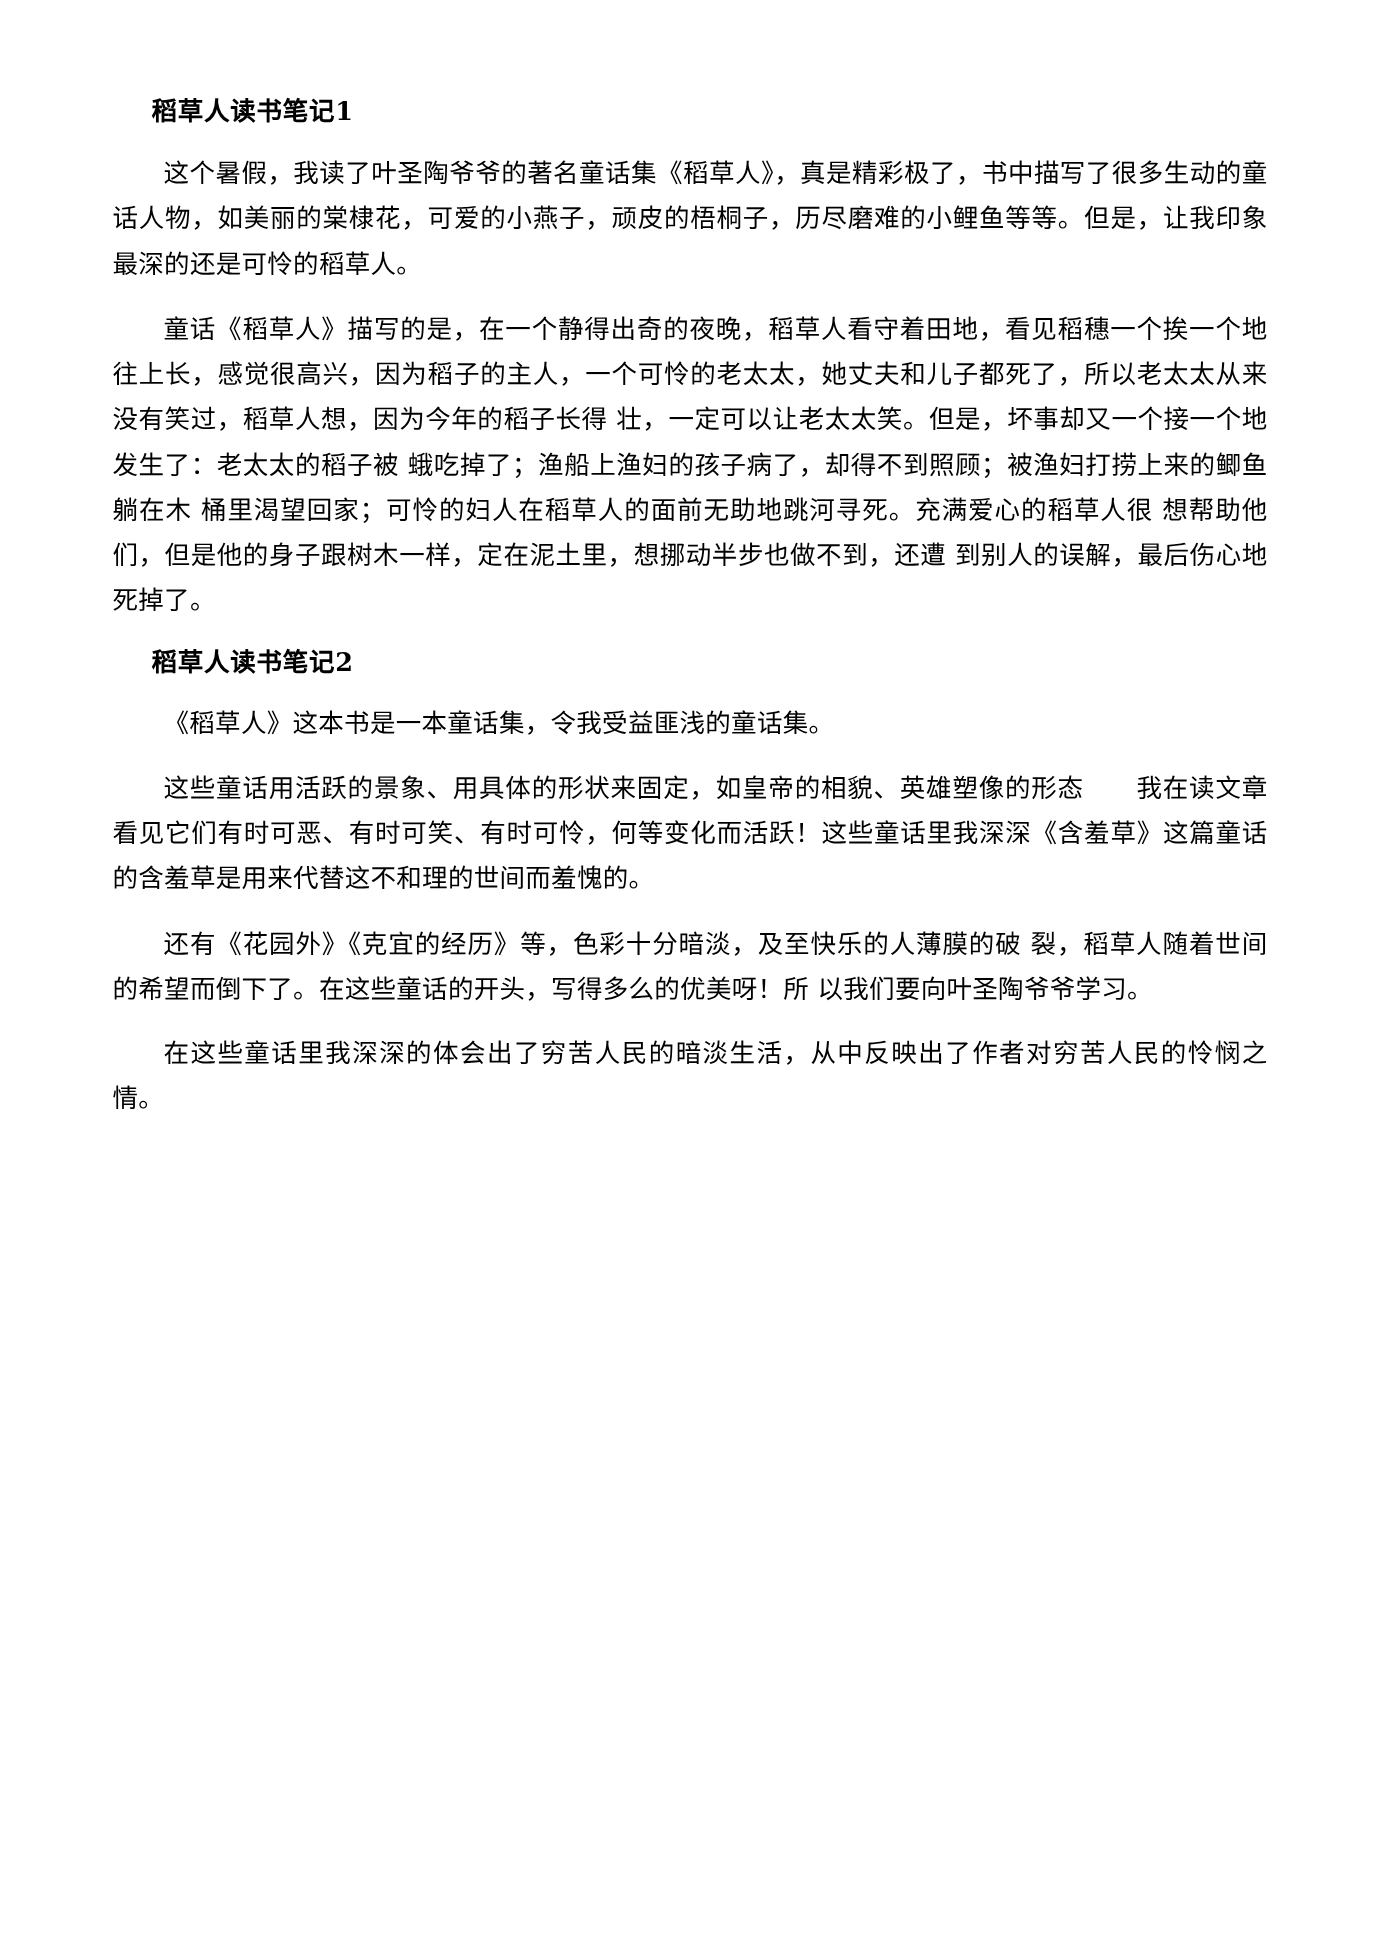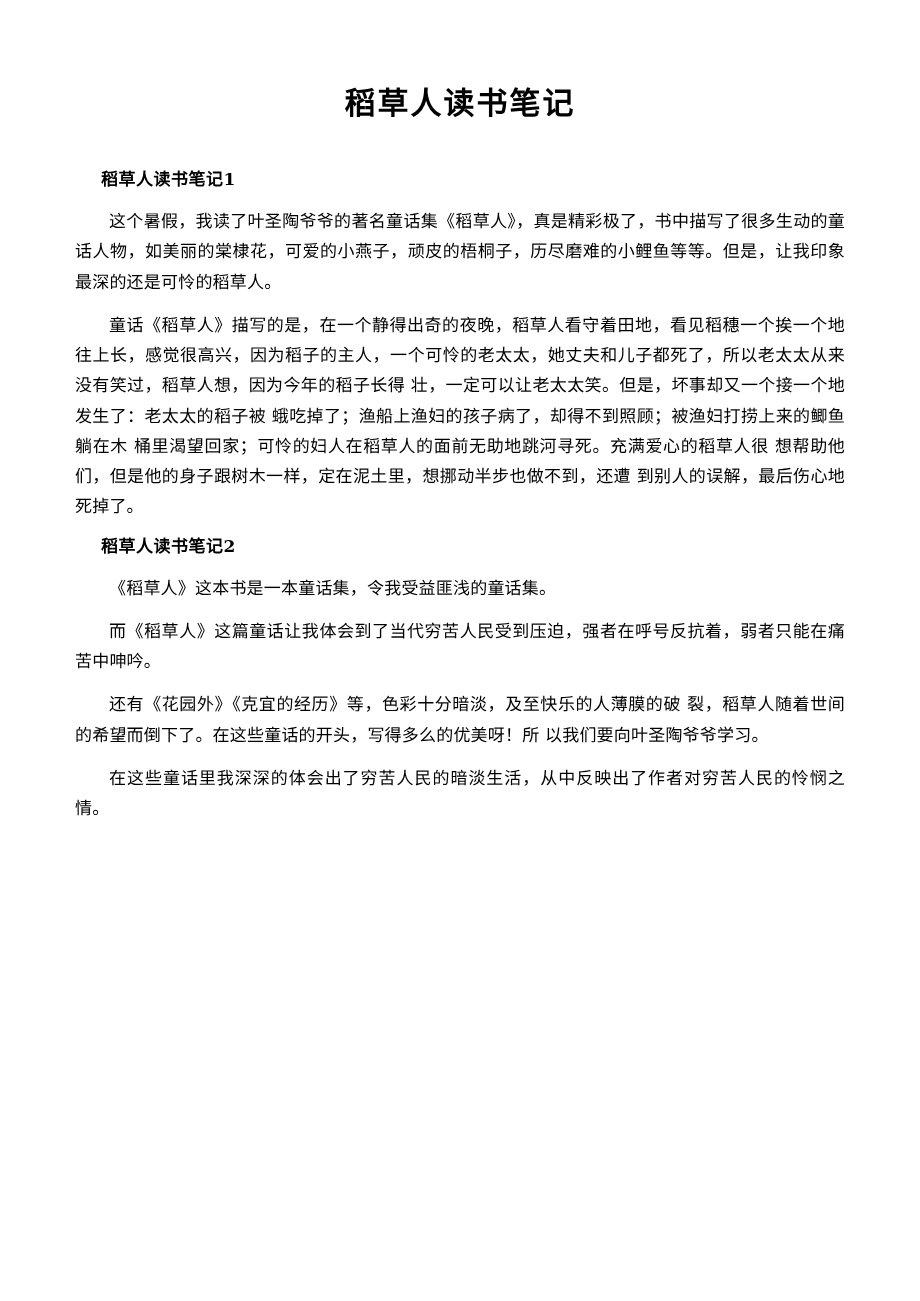--- a/index.html
+++ b/index.html
@@ -56,34 +56,33 @@
   .section-body p.para:last-child {
     margin-bottom: 0;
   }
 </style>
 </head>
 <body>
 
 <div class="page">
   <div class="content">
 
-    <h1 class="doc-title">稻草人读书笔记</h1>
 
     <div class="section">
       <h2 class="section-heading">稻草人读书笔记1</h2>
       <div class="section-body">
         <p class="para">这个暑假，我读了叶圣陶爷爷的著名童话集《稻草人》，真是精彩极了，书中描写了很多生动的童话人物，如美丽的棠棣花，可爱的小燕子，顽皮的梧桐子，历尽磨难的小鲤鱼等等。但是，让我印象最深的还是可怜的稻草人。</p>
         <p class="para">童话《稻草人》描写的是，在一个静得出奇的夜晚，稻草人看守着田地，看见稻穗一个挨一个地往上长，感觉很高兴，因为稻子的主人，一个可怜的老太太，她丈夫和儿子都死了，所以老太太从来没有笑过，稻草人想，因为今年的稻子长得 壮，一定可以让老太太笑。但是，坏事却又一个接一个地发生了：老太太的稻子被 蛾吃掉了；渔船上渔妇的孩子病了，却得不到照顾；被渔妇打捞上来的鲫鱼躺在木 桶里渴望回家；可怜的妇人在稻草人的面前无助地跳河寻死。充满爱心的稻草人很 想帮助他们，但是他的身子跟树木一样，定在泥土里，想挪动半步也做不到，还遭 到别人的误解，最后伤心地死掉了。</p>
       </div>
     </div>
 
     <div class="section">
       <h2 class="section-heading">稻草人读书笔记2</h2>
       <div class="section-body">
         <p class="para">《稻草人》这本书是一本童话集，令我受益匪浅的童话集。</p>
-        <p class="para">而《稻草人》这篇童话让我体会到了当代穷苦人民受到压迫，强者在呼号反抗着，弱者只能在痛苦中呻吟。</p>
+        <p class="para">这些童话用活跃的景象、用具体的形状来固定，如皇帝的相貌、英雄塑像的形态　　我在读文章看见它们有时可恶、有时可笑、有时可怜，何等变化而活跃！这些童话里我深深《含羞草》这篇童话的含羞草是用来代替这不和理的世间而羞愧的。</p>
         <p class="para">还有《花园外》《克宜的经历》等，色彩十分暗淡，及至快乐的人薄膜的破 裂，稻草人随着世间的希望而倒下了。在这些童话的开头，写得多么的优美呀！所 以我们要向叶圣陶爷爷学习。</p>
         <p class="para">在这些童话里我深深的体会出了穷苦人民的暗淡生活，从中反映出了作者对穷苦人民的怜悯之情。</p>
       </div>
     </div>
 
   </div>
 </div>
 
 </body></html>

